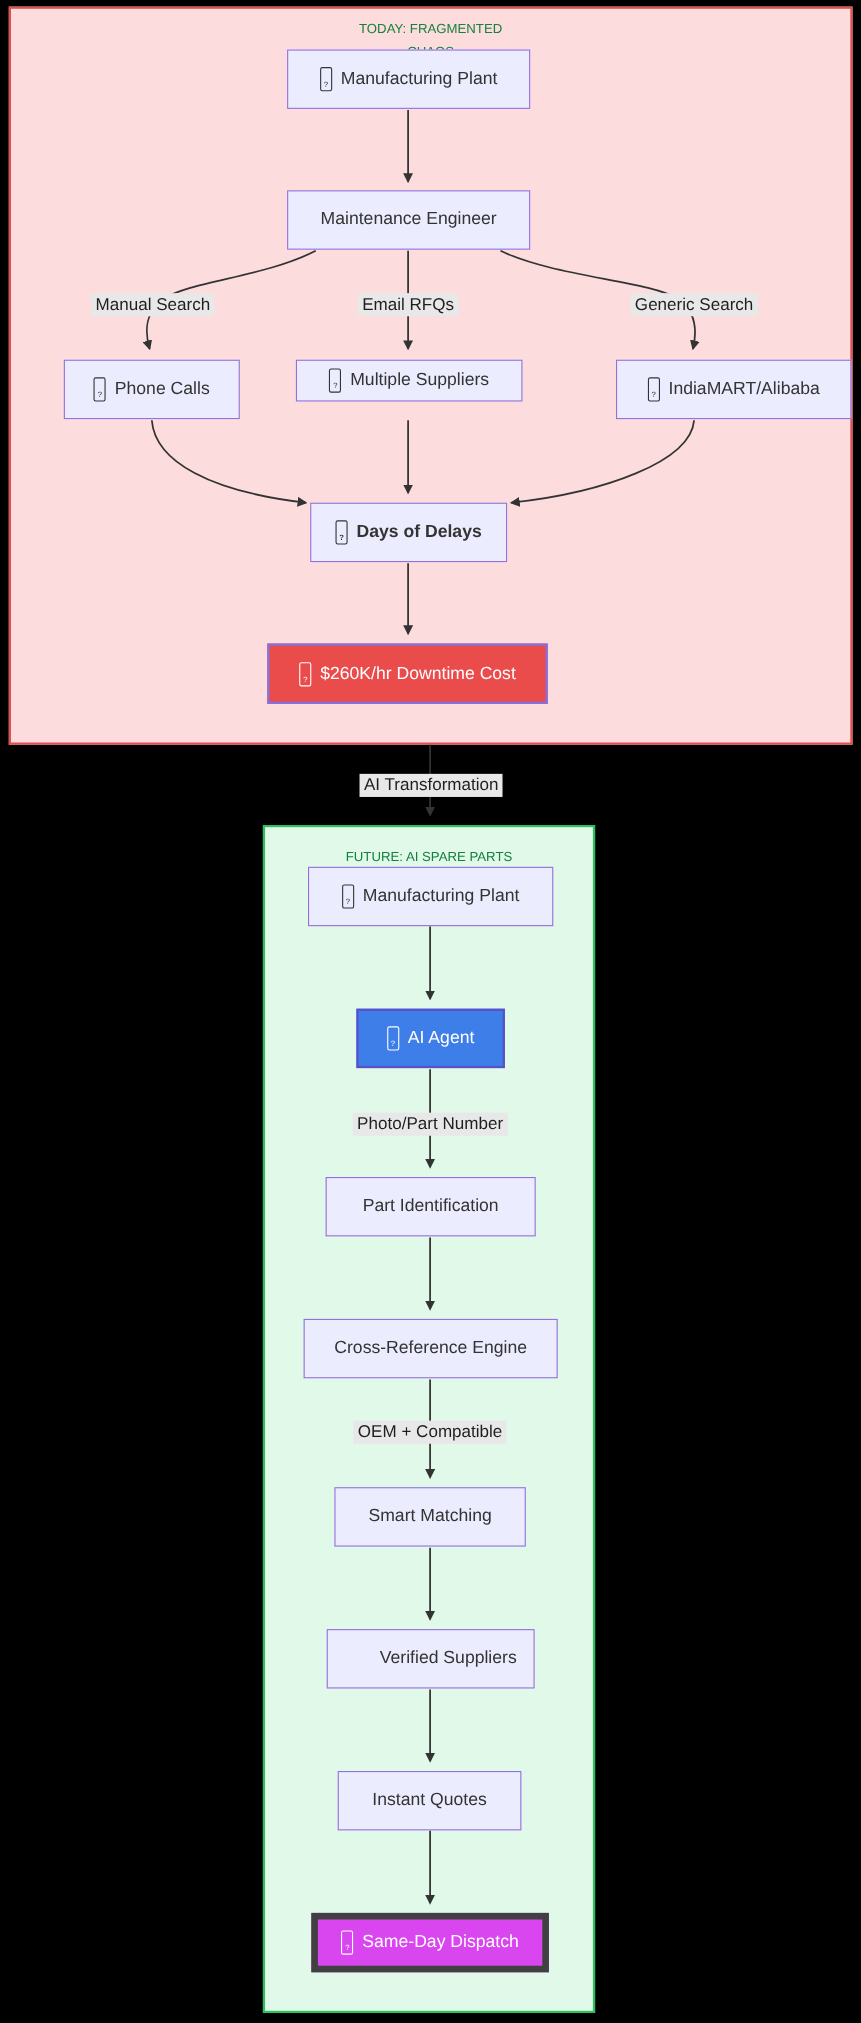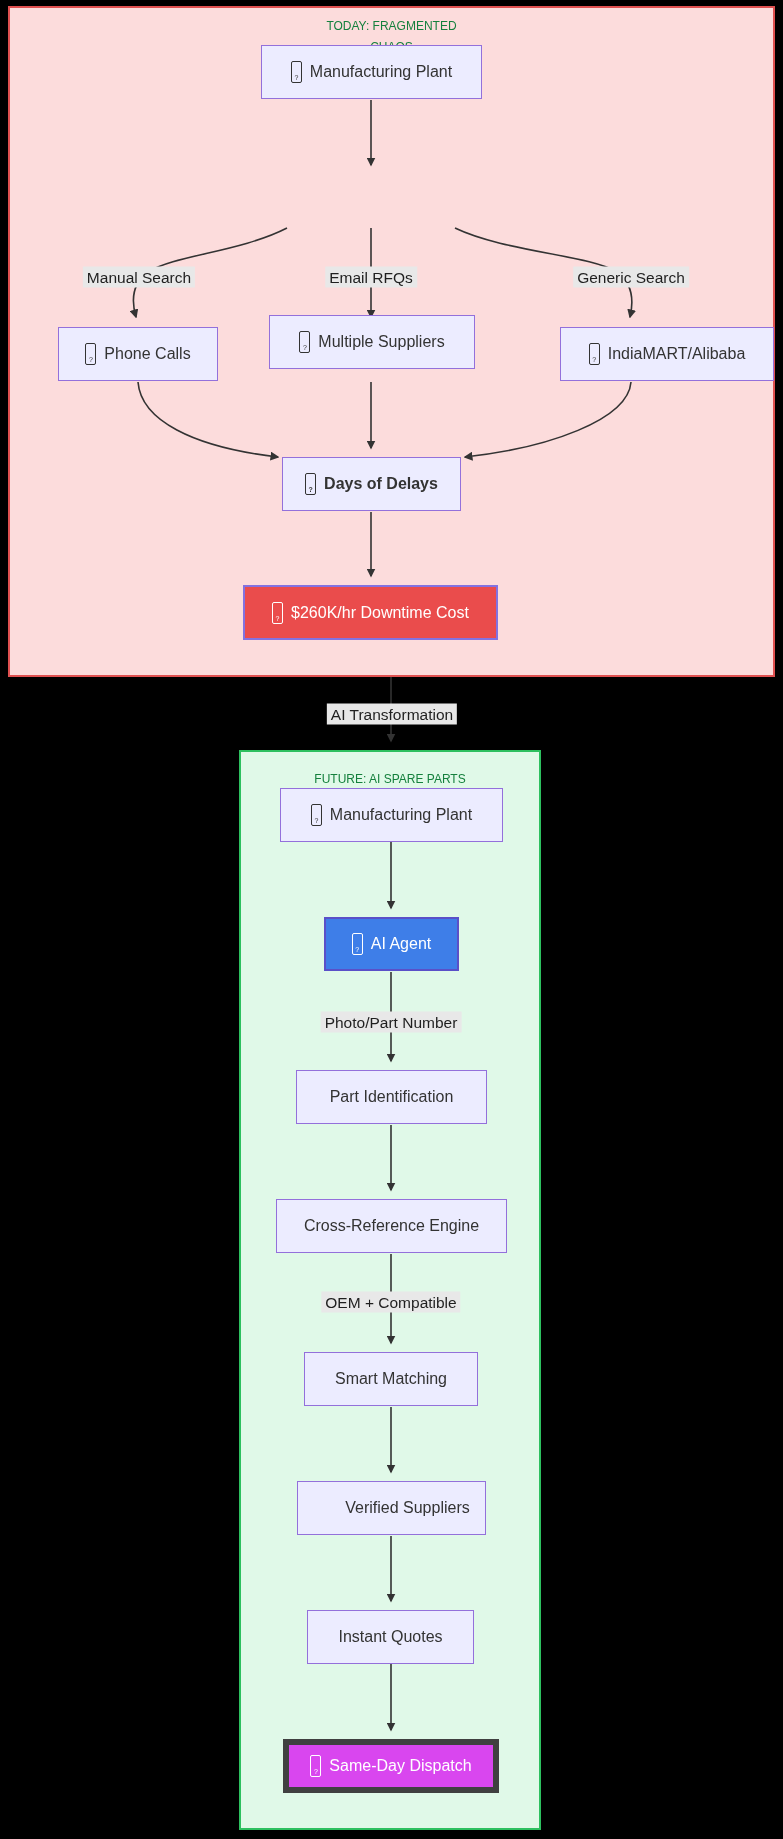--- a/index.html
+++ b/index.html
@@ -97,29 +97,32 @@
   <div class="edge-label" style="left:391px;top:1022px;">Photo/Part Number</div>
   <div class="edge-label" style="left:391px;top:1302px;">OEM + Compatible</div>
 
   <div class="node" style="left:261px;top:45px;width:221px;height:54px;">
     <span class="tofu">
         <span>?</span>
       </span>
     <span>Manufacturing Plant</span>
   </div>
 
+  <div class="node" style="left:261px;top:173px;width:221px;height:54px;">
+    <span>Maintenance Engineer</span>
+  </div>
 
   <div class="node" style="left:58px;top:327px;width:160px;height:54px;">
     <span class="tofu">
         <span>?</span>
       </span>
     <span>Phone Calls</span>
   </div>
 
-  <div class="node" style="left:269px;top:315px;width:206px;height:54px;">
+  <div class="node" style="left:269px;top:327px;width:206px;height:38px;">
     <span class="tofu">
         <span>?</span>
       </span>
     <span>Multiple Suppliers</span>
   </div>
 
   <div class="node" style="left:524px;top:327px;width:214px;height:54px;margin-left:36px;">
     <span class="tofu">
         <span>?</span>
       </span>

